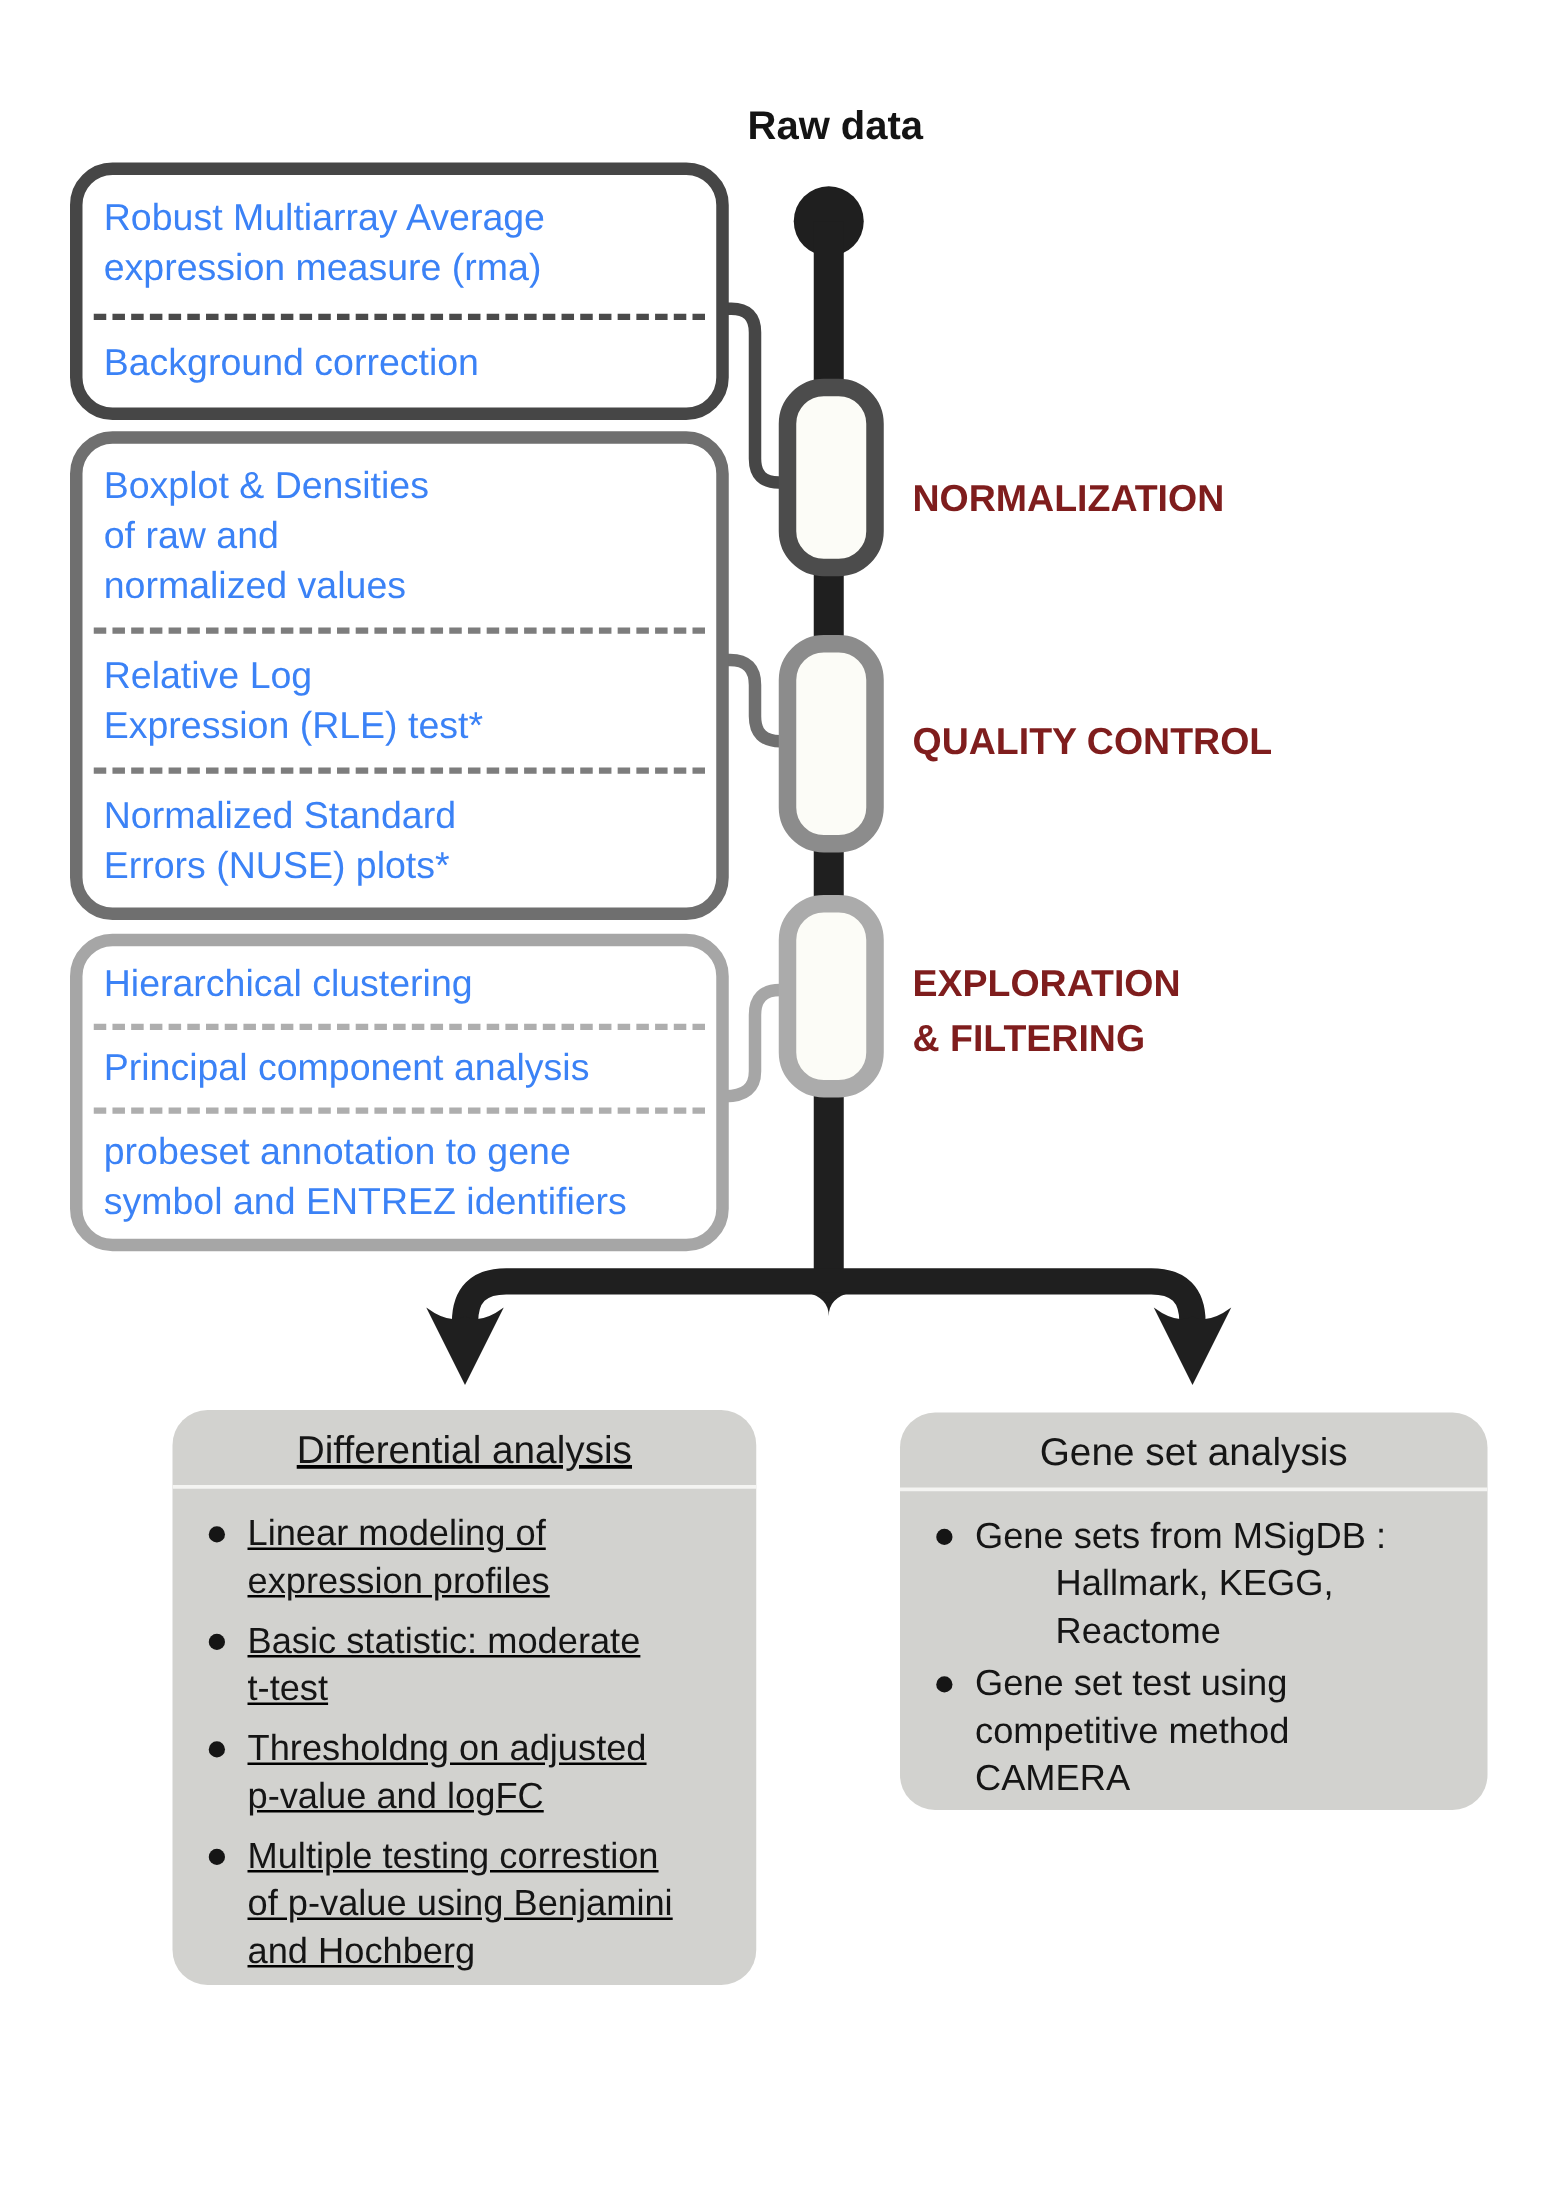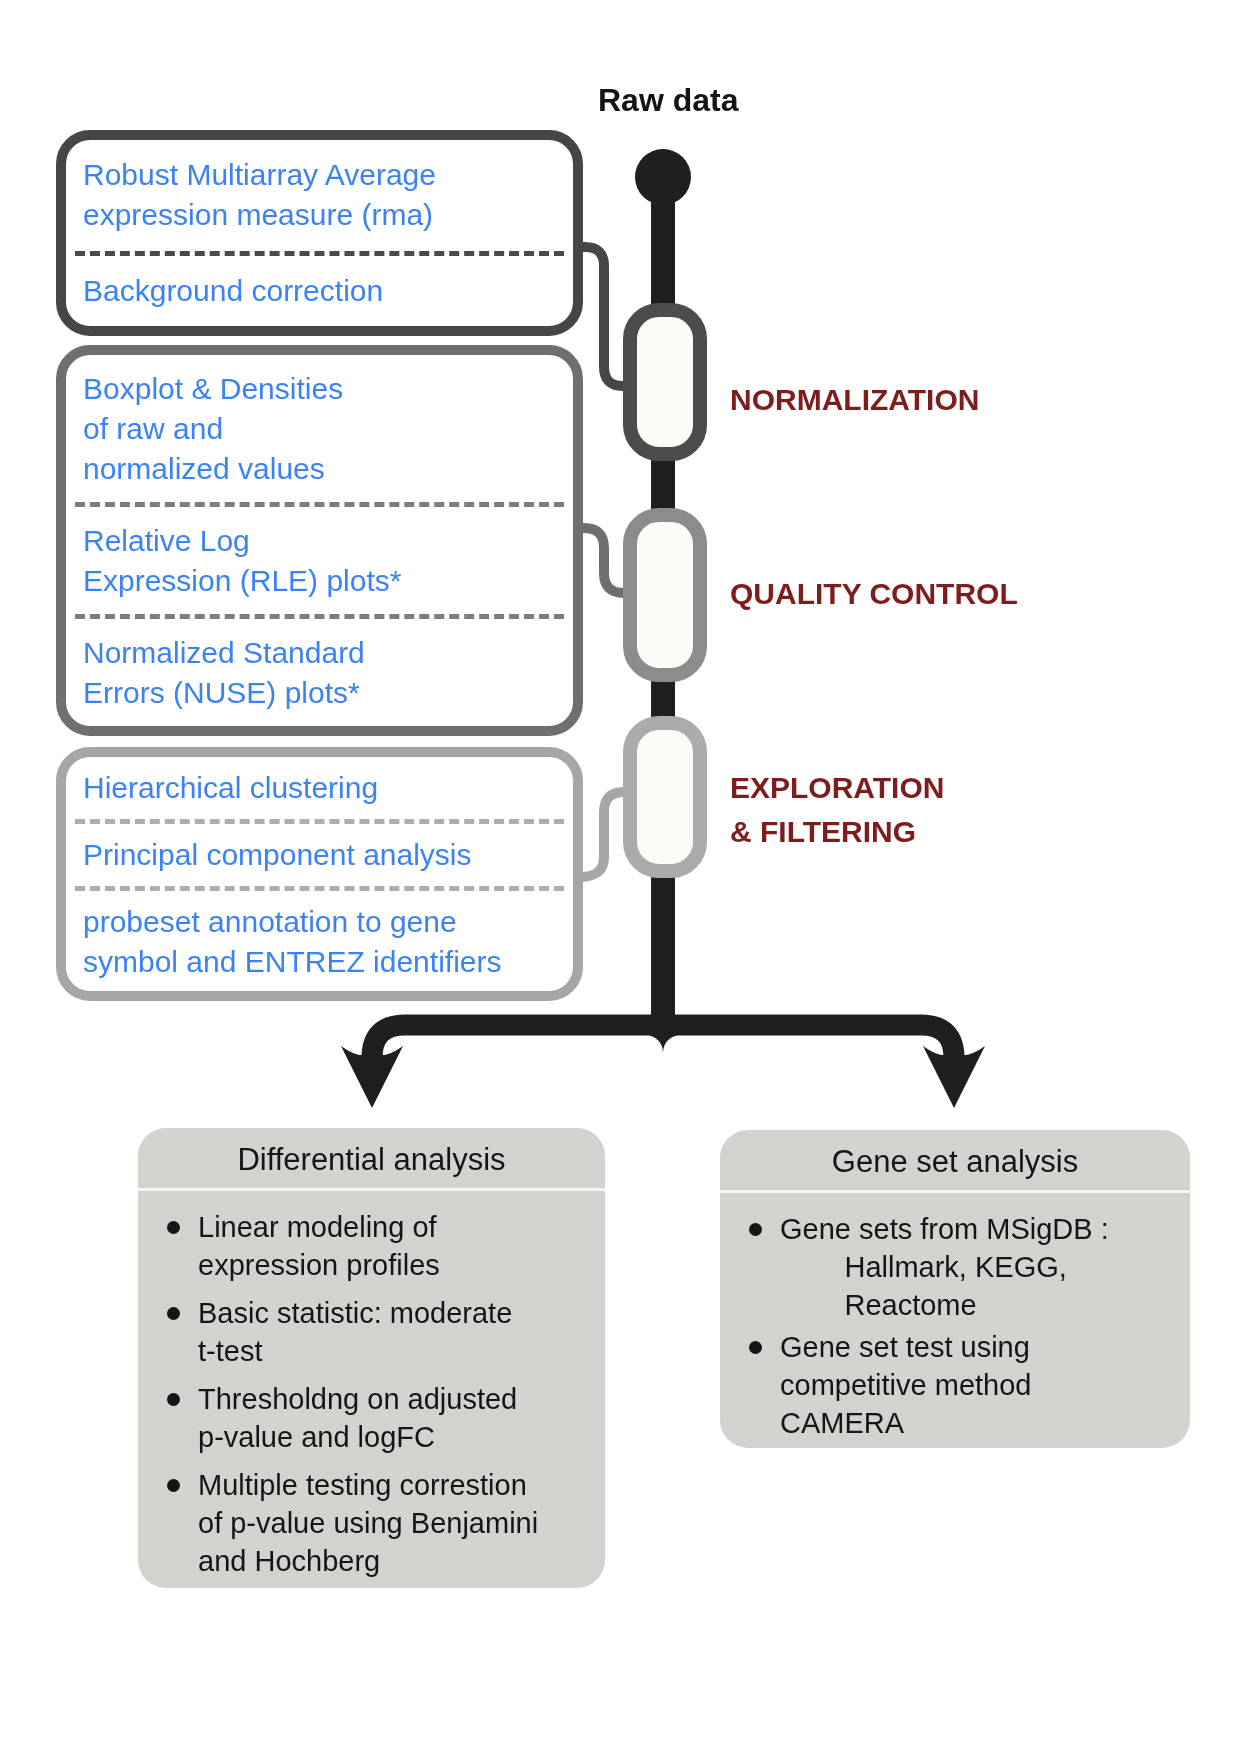--- a/index.html
+++ b/index.html
@@ -75,21 +75,21 @@
   }
 
   
   .result-box{
     position:absolute;
     box-sizing:border-box;
     background:#d2d2cf;
     border-radius:28px;
     overflow:hidden;
   }
-  .result-left{left:138px;top:1128px;width:467px;height:460px;}
+  .result-left{left:138px;top:1128px;width:467px;height:460px;text-decoration:underline;}
   .result-right{left:720px;top:1130px;width:470px;height:318px;}
   .result-title{
     text-align:center;
     font-size:31px;
     color:#161616;
     padding:14px 0 10px;
   }
   .result-sep{border-top:3px solid #f4f4f2;height:0;}
   .bullets{
     list-style:none;
@@ -146,21 +146,21 @@
     <div class="divider"></div>
     <div class="section">Background correction</div>
   </div>
 
   <div class="stage-box box-2">
     <div class="section">Boxplot &amp; Densities
 of raw and
 normalized values</div>
     <div class="divider"></div>
     <div class="section">Relative Log
-Expression (RLE) plots*</div>
+Expression (RLE) test*</div>
     <div class="divider"></div>
     <div class="section">Normalized Standard
 Errors (NUSE) plots*</div>
   </div>
 
   <div class="stage-box box-3">
     <div class="section">Hierarchical clustering</div>
     <div class="divider"></div>
     <div class="section">Principal component analysis</div>
     <div class="divider"></div>

